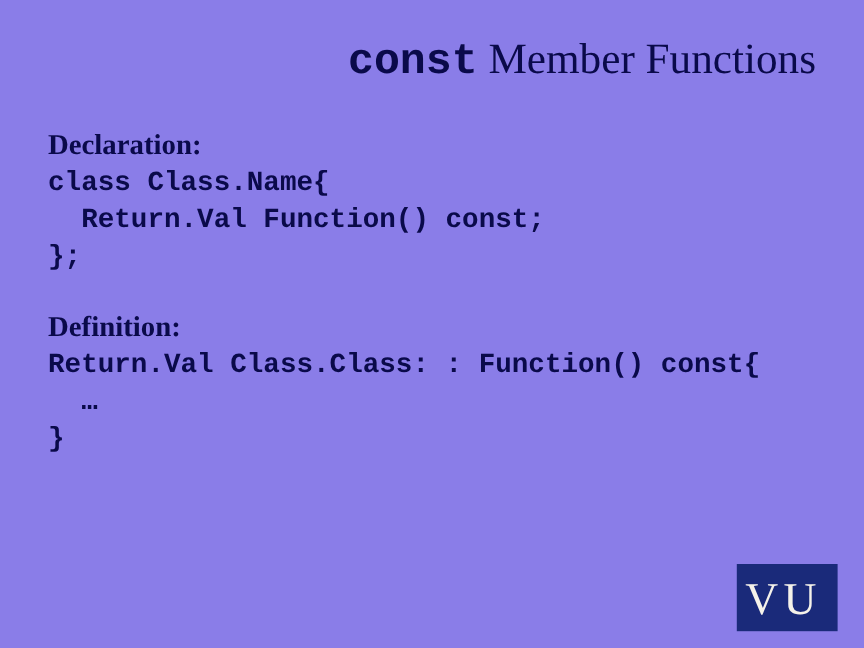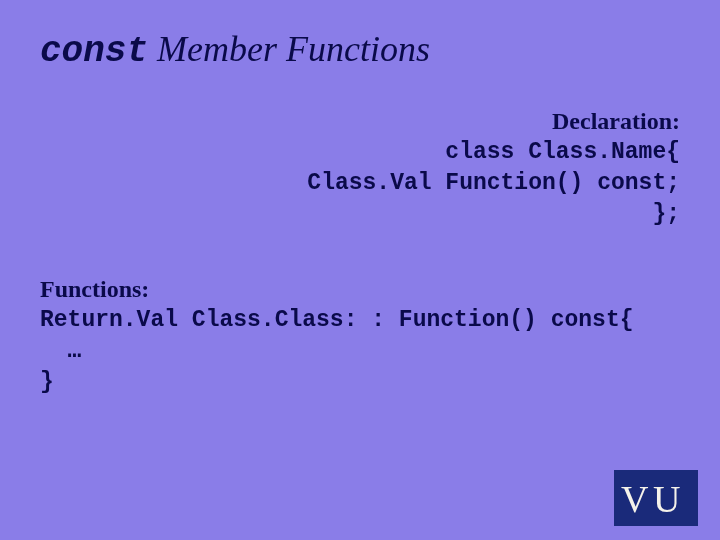--- a/index.html
+++ b/index.html
@@ -9,48 +9,47 @@
     font-family: Georgia, 'Times New Roman', serif;
     position: relative;
   }
   .slide {
     width: 720px;
     height: 540px;
     padding: 20px 40px 20px 40px;
     position: relative;
   }
   .title {
-    text-align: left;
+    text-align: right;
     font-size: 36px;
     color: #0a0a4a;
     margin-top: 8px;
     margin-bottom: 36px;
     font-weight: normal;
-    font-style: italic;
   }
   .title .mono {
     font-family: 'Courier New', Courier, monospace;
     font-weight: bold;
   }
   .section-label {
     font-size: 24px;
     font-weight: bold;
     color: #0a0a4a;
     font-family: Georgia, 'Times New Roman', serif;
     margin-bottom: 2px;
   }
   .code {
     font-family: 'Courier New', Courier, monospace;
     font-size: 23px;
     font-weight: bold;
     color: #0a0a4a;
     line-height: 1.35;
     white-space: pre;
   }
-  .block1 { margin-bottom: 46px; text-align: right; }
+  .block1 { margin-bottom: 30px; }
   .logo {
     position: absolute;
     right: 22px;
     bottom: 14px;
     width: 84px;
     height: 56px;
     background: #1a2a7a;
     display: flex;
     align-items: center;
     justify-content: center;
@@ -62,26 +61,26 @@
 
 <div class="slide">
 
   <h1 class="title">
     <span class="mono">const</span><span> Member Functions</span>
   </h1>
 
   <div class="block1">
     <div class="section-label">Declaration:</div>
     <div class="code">class Class.Name{
-  Class.Val Function() const;
+  Return.Val Function() const;
 };</div>
   </div>
 
   <div class="block2">
-    <div class="section-label">Functions:</div>
+    <div class="section-label">Definition:</div>
     <div class="code">Return.Val Class.Class: : Function() const{
   …
 }</div>
   </div>
 
   <div class="logo">
     <svg width="74" height="44" viewBox="0 0 74 44">
       <text x="2" y="36" font-family="Georgia, serif" font-size="38" fill="#f5f2ea" font-weight="normal" letter-spacing="-3">V</text>
       <text x="34" y="36" font-family="Georgia, serif" font-size="38" fill="#f5f2ea" font-weight="normal">U</text>
     </svg>

